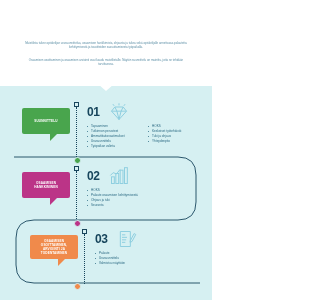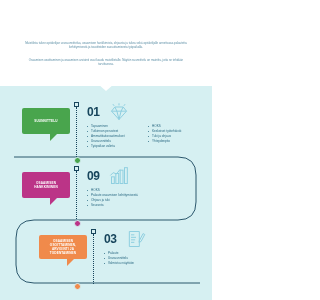--- a/index.html
+++ b/index.html
@@ -57,21 +57,21 @@
   
   .flow{
     position:absolute;left:0;top:84px;
     width:212px;height:216px;
     z-index:2;
   }
   
   .section{position:absolute;z-index:5;}
   .sec1{left:0;top:96px;width:212px;height:62px;}
   .sec2{left:0;top:160px;width:212px;height:62px;}
-  .sec3{left:17px;top:223px;width:212px;height:62px;}
+  .sec3{left:8px;top:223px;width:212px;height:62px;}
 
   
   .bubble{
     position:absolute;left:22px;top:12px;
     width:48px;min-height:26px;
     border-radius:2px;
     display:flex;align-items:center;justify-content:center;
     padding:2px 3px;
     box-sizing:border-box;
   }
@@ -198,21 +198,21 @@
     </ul>
   </div>
 
   <div class="section sec2">
     <div class="bubble b-pink">
       <span class="bubble-label">OSAAMISEN HANKKIMINEN</span>
       <span class="bubble-tail" style="top:26px;"></span>
     </div>
     <div class="stub"></div>
     <div class="stub-line" style="height:50px;"></div>
-    <div class="num">09</div>
+    <div class="num">02</div>
     <div class="icon">
       <svg viewBox="0 0 24 24" fill="none" stroke="currentColor" stroke-width="1.2">
         <rect x="3" y="13" width="3.4" height="8"></rect>
         <rect x="8.2" y="9" width="3.4" height="12"></rect>
         <rect x="13.4" y="5" width="3.4" height="16"></rect>
         <rect x="18.6" y="2" width="3.4" height="19"></rect>
         <path d="M2 11 L5 8 L9 9.5 L13 4.5" stroke-linecap="round" stroke-linejoin="round"></path>
       </svg>
     </div>
     <ul class="bullets col-a">

